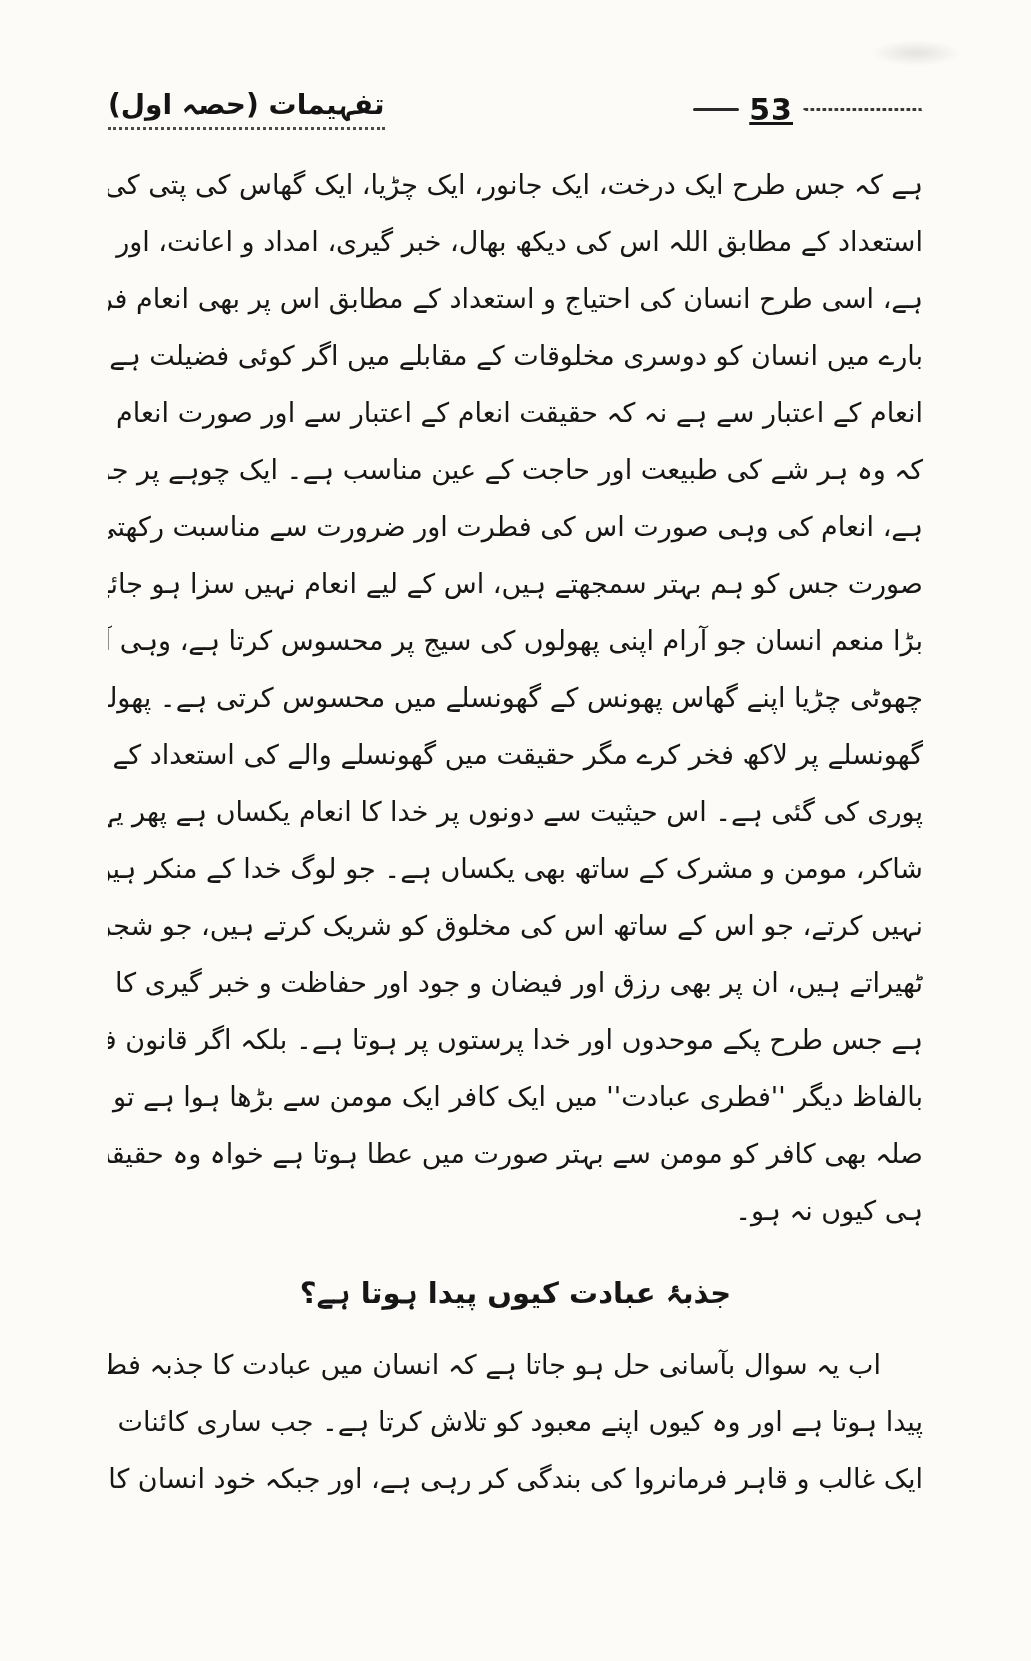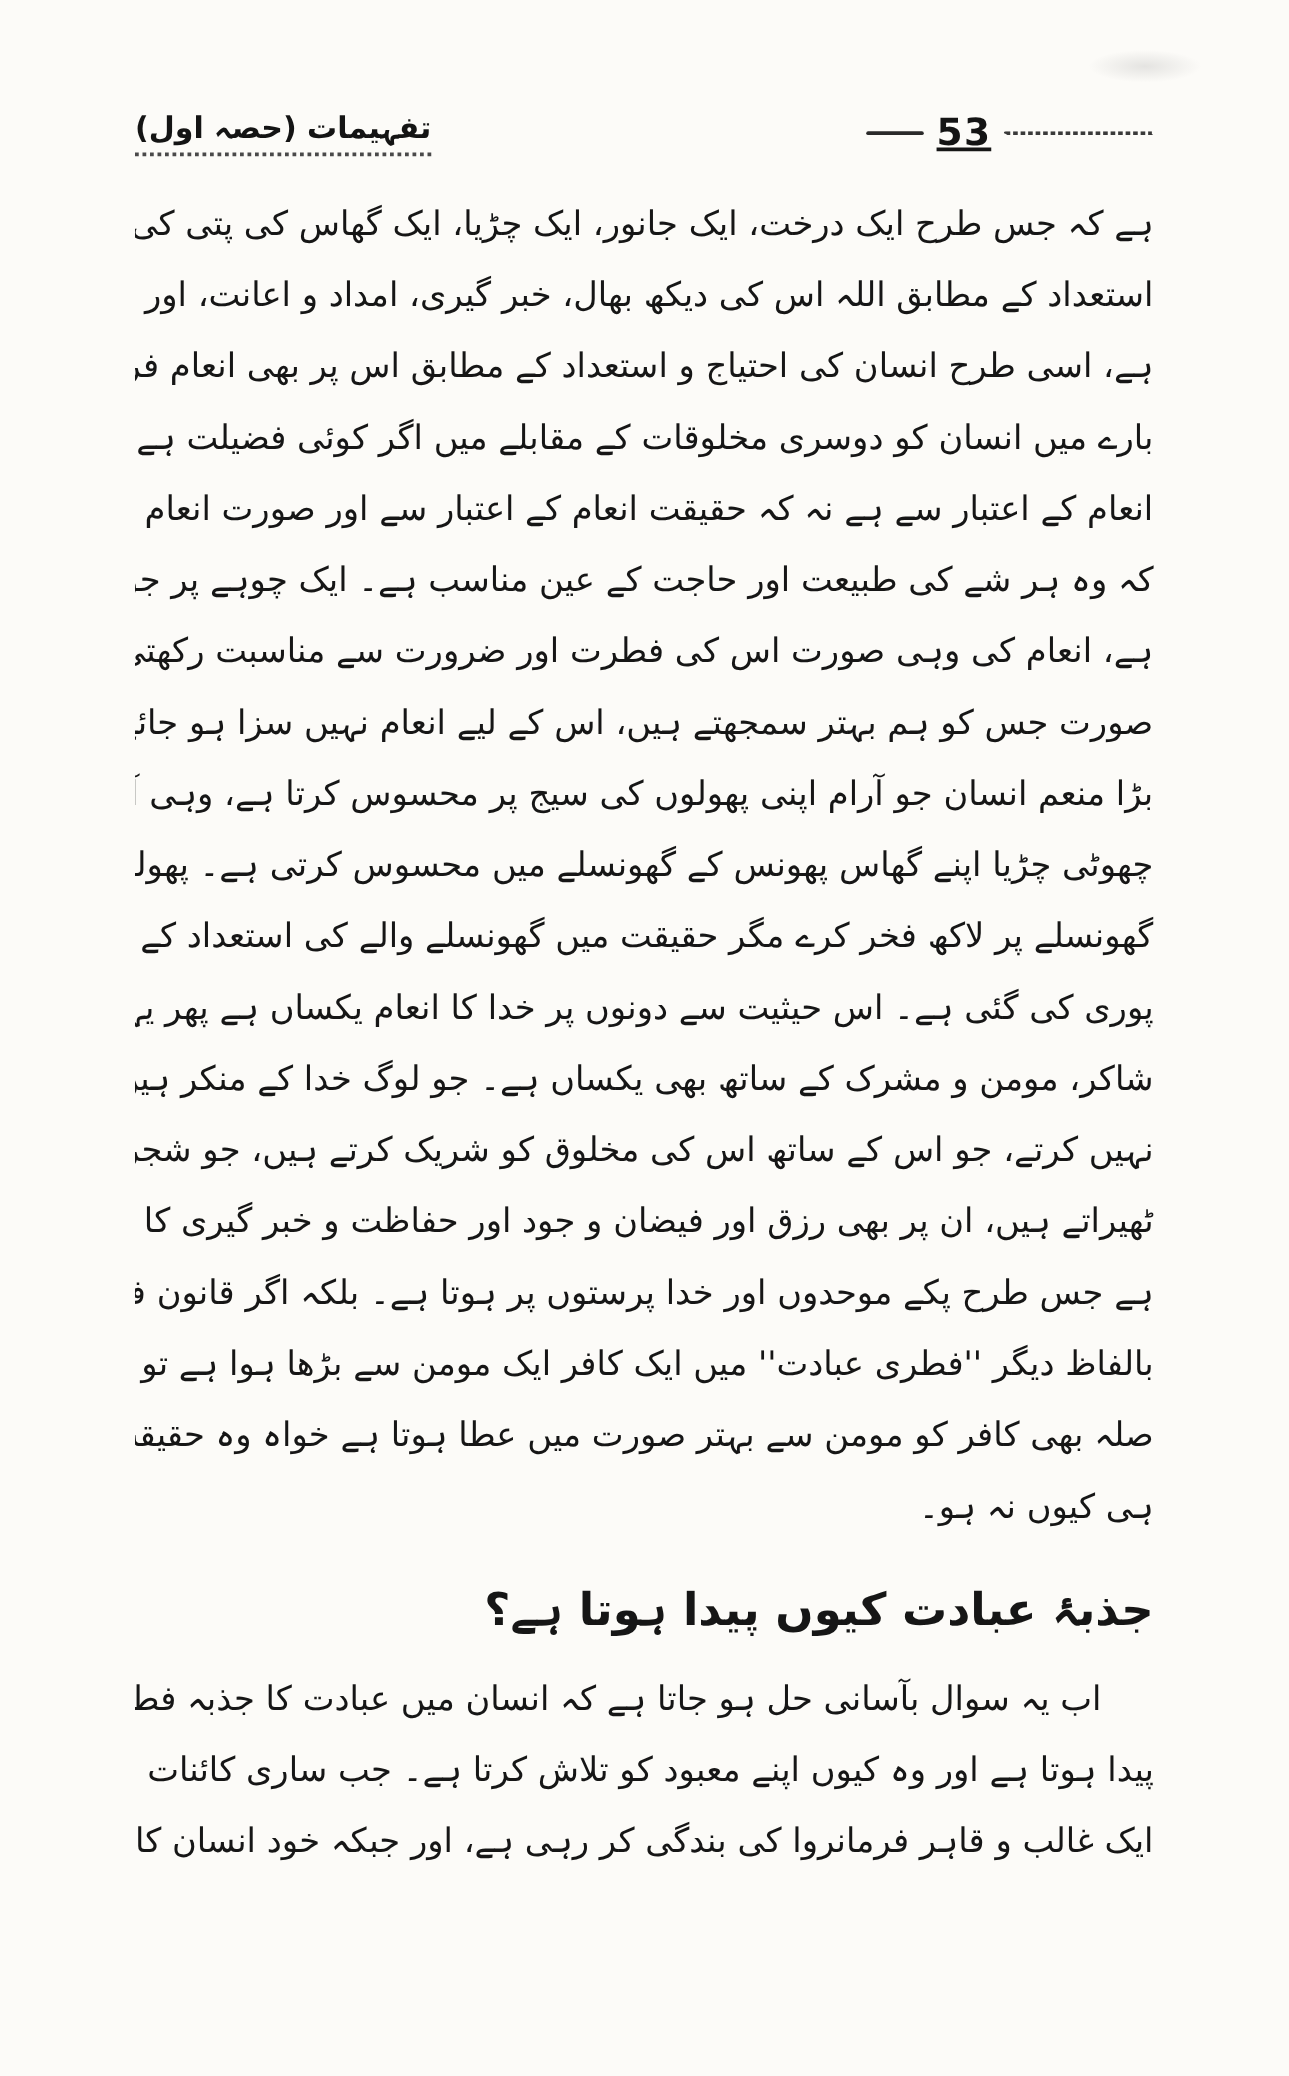--- a/index.html
+++ b/index.html
@@ -47,21 +47,21 @@
     border-top: 3px dotted #3a3a3a;
     width: 120px;
   }
   .page-number {
     font-size: 30px;
     font-weight: bold;
     letter-spacing: 1px;
     color: #141414;
   }
   .book-title {
-    font-size: 24px;
+    font-size: 28px;
     font-weight: bold;
     color: #141414;
     padding-bottom: 6px;
     border-bottom: 3px dotted #4a4a4a;
   }
   
   .text-block {
     direction: rtl;
   }
   .line {
@@ -73,25 +73,25 @@
     overflow: hidden;
   }
   .line.last {
     text-align: center;
     text-align-last: right;
   }
   .line.indent {
     padding-right: 42px;
   }
   .section-heading {
-    font-size: 36px;
+    font-size: 29px;
     font-weight: bold;
     line-height: 57px;
     margin: 26px 0 14px 0;
-    text-align: right;
+    text-align: center;
   }
   
   .scan-smudge {
     position: absolute;
     top: 40px;
     right: 70px;
     width: 90px;
     height: 26px;
     background: radial-gradient(closest-side, rgba(120,120,120,0.18), rgba(120,120,120,0));
     pointer-events: none;

